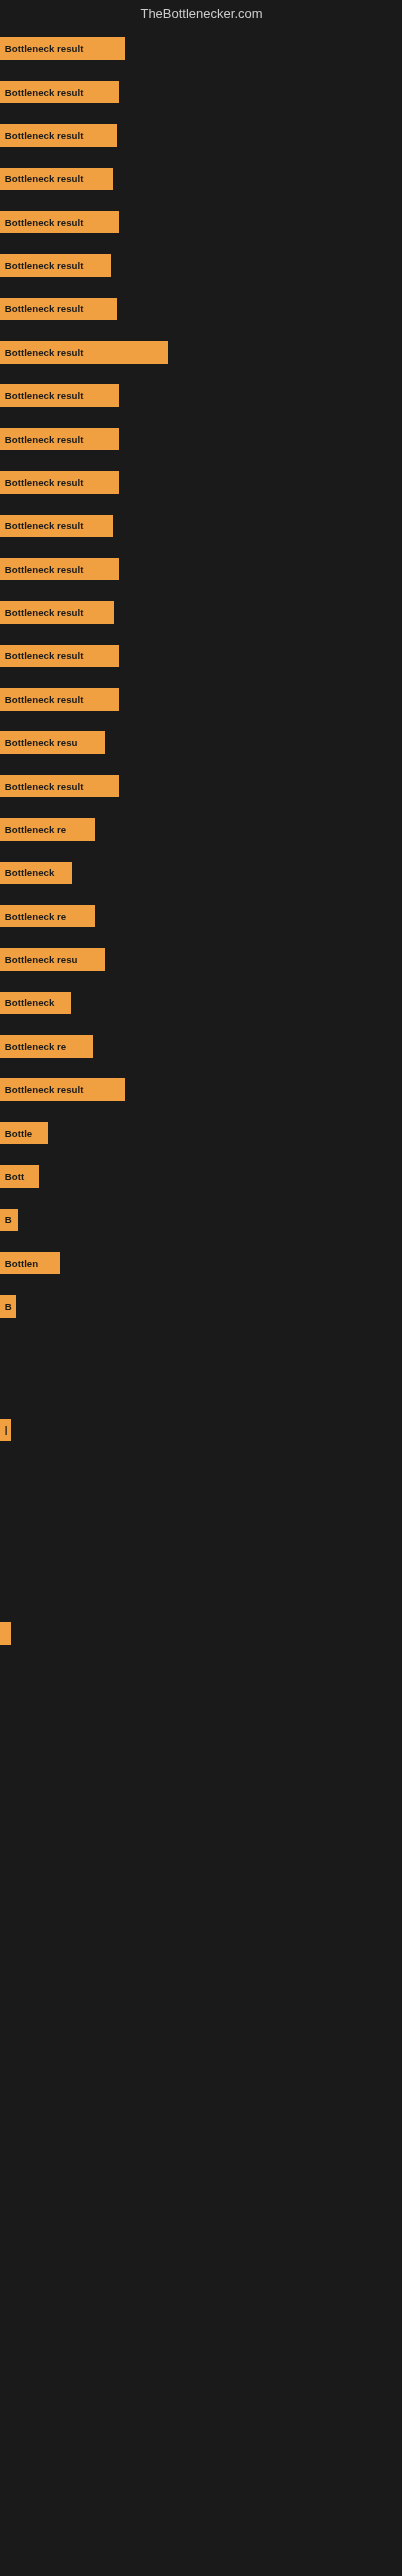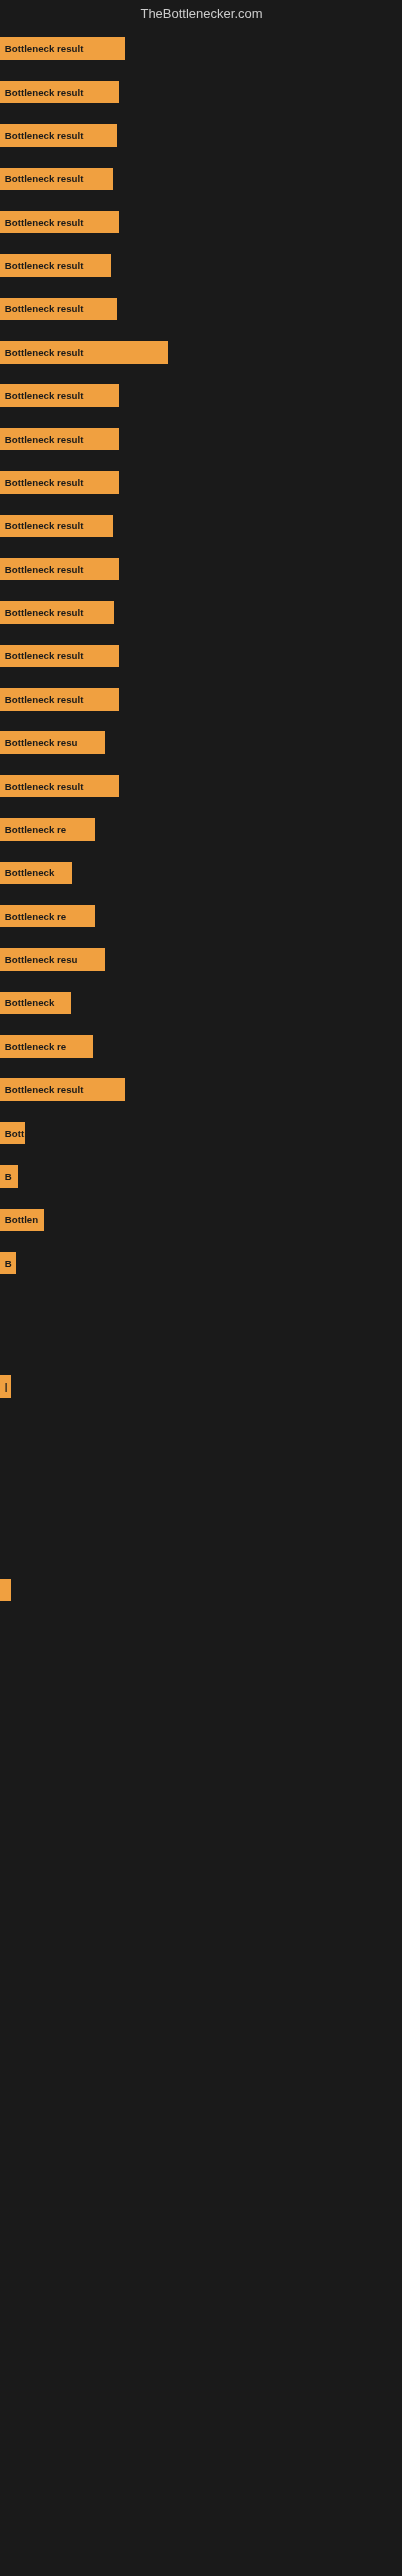--- a/index.html
+++ b/index.html
@@ -125,27 +125,30 @@
     <div class="bar-row" style="margin-bottom: 17.7px;">
       <div class="bottleneck-bar" style="width: 71px;">Bottleneck</div>
     </div>
     <div class="bar-row" style="margin-bottom: 17.7px;">
       <div class="bottleneck-bar" style="width: 93px;">Bottleneck re</div>
     </div>
     <div class="bar-row" style="margin-bottom: 17.7px;">
       <div class="bottleneck-bar" style="width: 125px;">Bottleneck result</div>
     </div>
     <div class="bar-row" style="margin-bottom: 17.7px;">
-      <div class="bottleneck-bar" style="width: 25px;">Bott</div>
+      <div class="bottleneck-bar" style="width: 48px;">Bottle</div>
+    </div>
+    <div class="bar-row" style="margin-bottom: 17.7px;">
+      <div class="bottleneck-bar" style="width: 39px;">Bott</div>
     </div>
     <div class="bar-row" style="margin-bottom: 17.7px;">
       <div class="bottleneck-bar" style="width: 17.7px;">B</div>
     </div>
     <div class="bar-row" style="margin-bottom: 17.7px;">
-      <div class="bottleneck-bar" style="width: 44px;">Bottlen</div>
+      <div class="bottleneck-bar" style="width: 60px;">Bottlen</div>
     </div>
     <div class="bar-row" style="margin-bottom: 17.7px;">
       <div class="bottleneck-bar" style="width: 16px;">B</div>
     </div>
     <div style="height: 40px;"></div>
     <div style="height: 40px;"></div>
     <div class="bar-row" style="margin-bottom: 17.7px;">
       <div class="bottleneck-bar" style="width: 11.3px;">|</div>
     </div>
     <div style="height: 40px;"></div>

